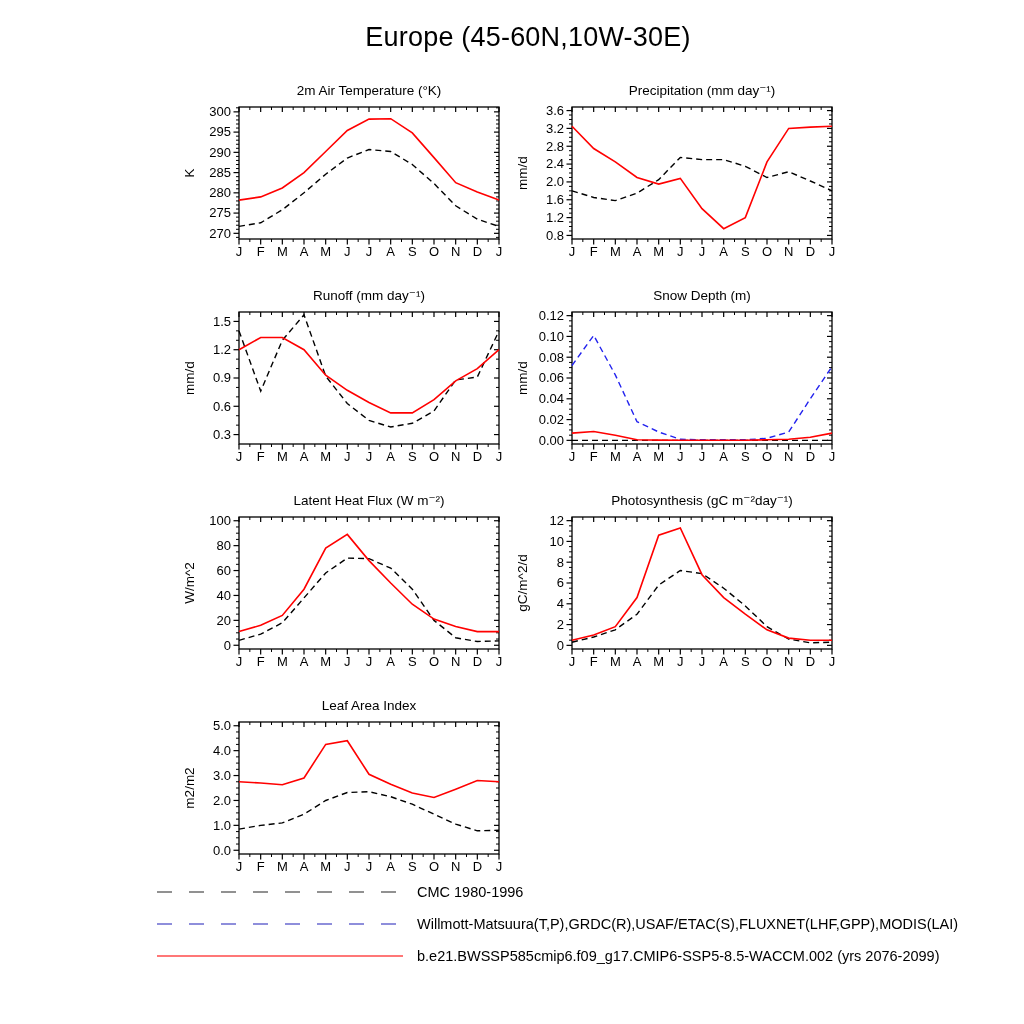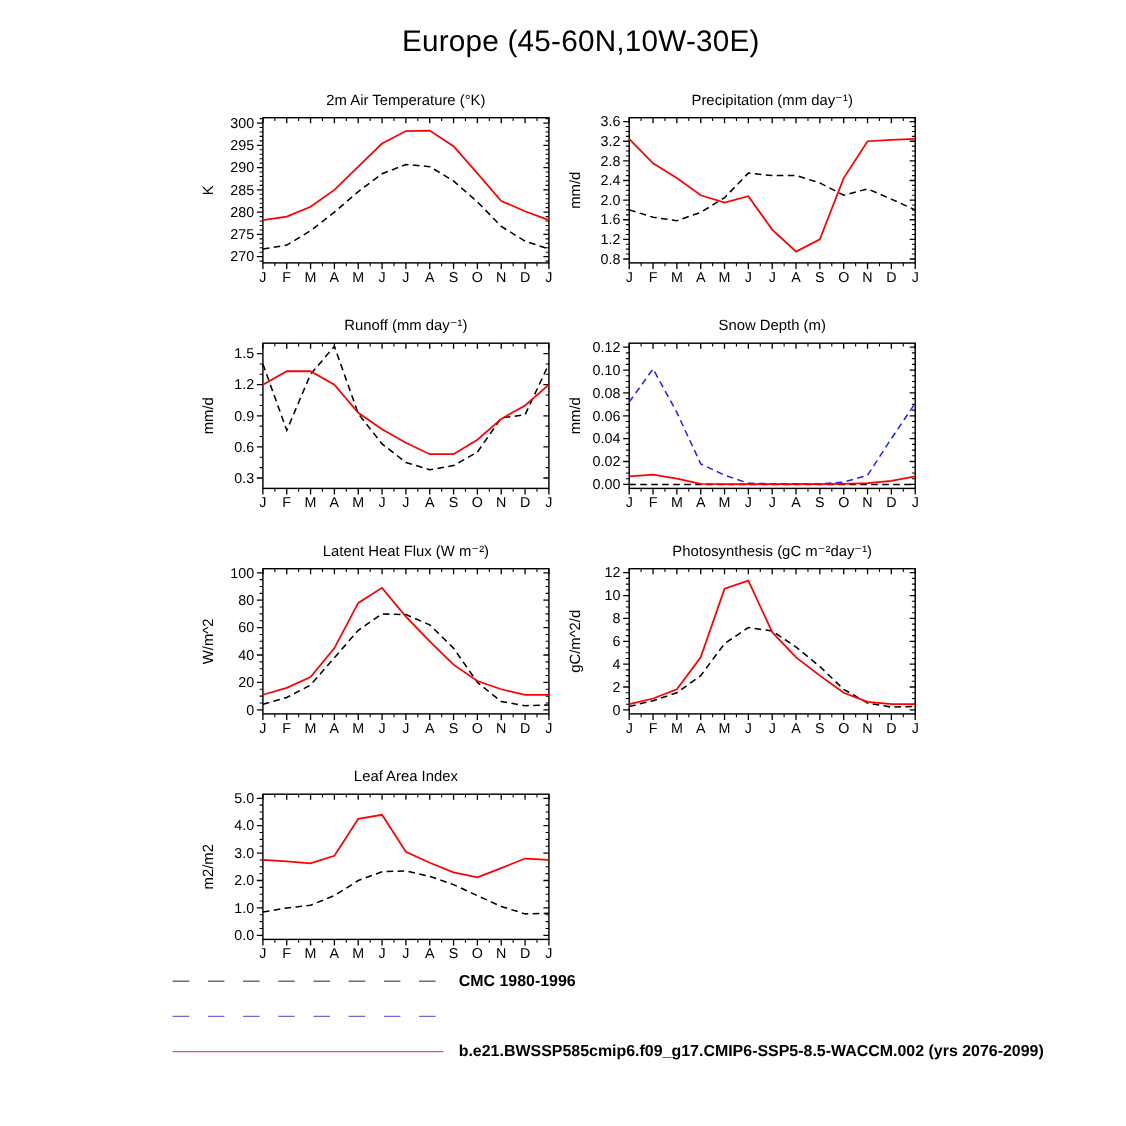--- a/index.html
+++ b/index.html
@@ -6,21 +6,21 @@
   body{width:1024px;height:1024px;overflow:hidden;
        font-family:"Liberation Sans","DejaVu Sans",sans-serif;color:#000;}
   .figure{position:relative;width:1024px;height:1024px;background:#fff;}
   .figure-title{position:absolute;top:22px;left:16px;width:100%;text-align:center;
                 font-size:27px;letter-spacing:0.2px;color:#000;}
   .panels{position:absolute;top:58px;left:179px;display:grid;
           grid-template-columns:333px 333px;grid-auto-rows:205px;}
   .panel{width:333px;height:205px;margin-top:23px;}
   svg text{font-family:"Liberation Sans","DejaVu Sans",sans-serif;fill:#000;}
   .legend{position:absolute;top:876px;left:155px;}
-  .legend-row{display:flex;align-items:center;height:32px;font-weight:bold;}
+  .legend-row{display:flex;align-items:center;height:32px;}
   .legend-label{font-size:14.5px;margin-left:12px;white-space:nowrap;color:#000;}
 </style>
 </head>
 <body>
 
 <div class="figure">
   <div class="figure-title">Europe (45-60N,10W-30E)</div>
   <div class="panels" id="panels">
       <div class="panel"><svg width="333" height="205" viewBox="0 0 333 205">
           <rect x="60" y="26" width="260" height="132" fill="none" stroke="#000" stroke-width="1.3"></rect>
@@ -898,20 +898,21 @@
       <div class="legend-row">
         <svg width="250" height="10">
           <line x1="2" y1="5" x2="248" y2="5" stroke="#6e6e6e" stroke-width="1.3" stroke-dasharray="15,17"></line>
         </svg>
         <span class="legend-label">CMC 1980-1996</span>
       </div>
       <div class="legend-row">
         <svg width="250" height="10">
           <line x1="2" y1="5" x2="248" y2="5" stroke="#6a6ad0" stroke-width="1.3" stroke-dasharray="15,17"></line>
         </svg>
+        <span class="legend-label">Willmott-Matsuura(T,P),GRDC(R),USAF/ETAC(S),FLUXNET(LHF,GPP),MODIS(LAI)</span>
       </div>
       <div class="legend-row">
         <svg width="250" height="10">
           <line x1="2" y1="5" x2="248" y2="5" stroke="#ff4a4a" stroke-width="1.3"></line>
         </svg>
         <span class="legend-label">b.e21.BWSSP585cmip6.f09_g17.CMIP6-SSP5-8.5-WACCM.002 (yrs 2076-2099)</span>
       </div>
     </div>
 </div>
 

